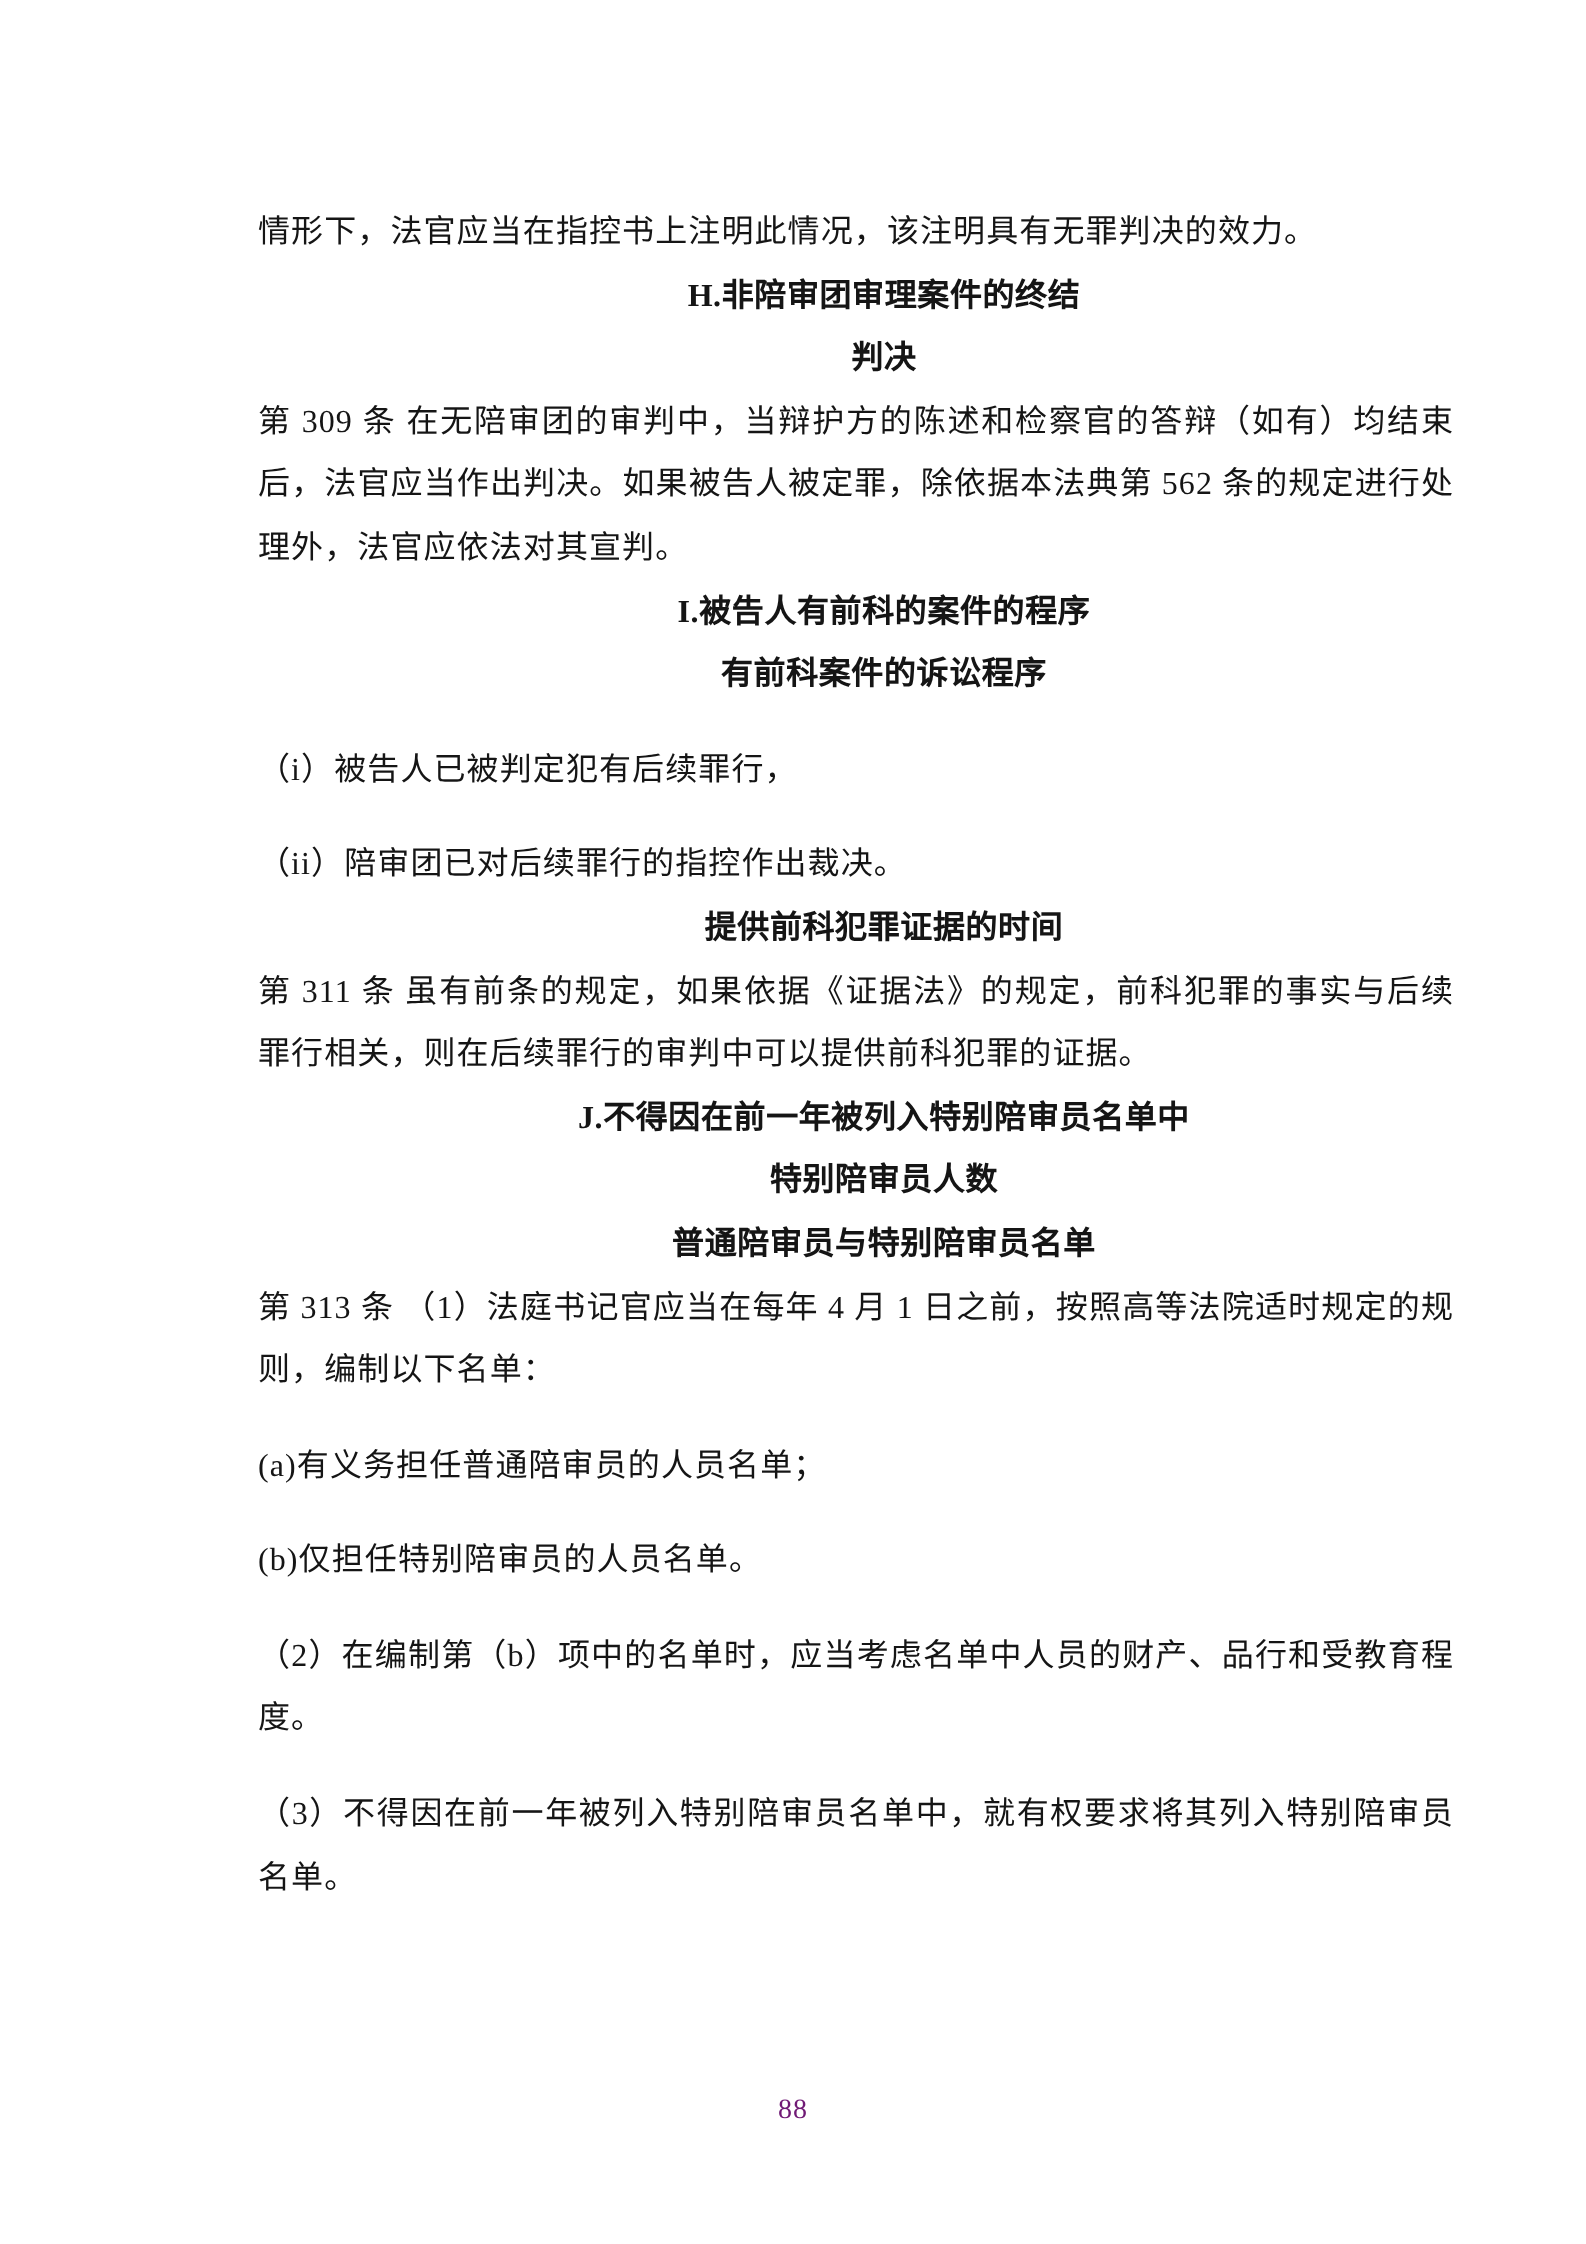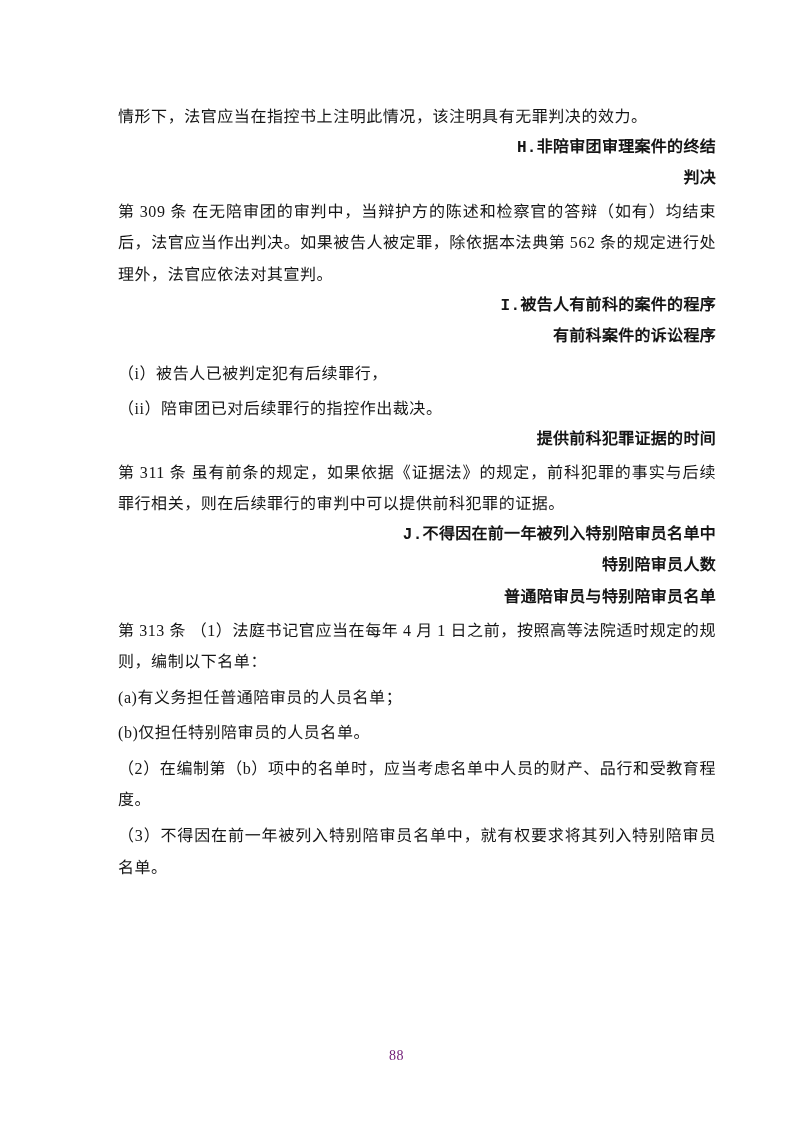--- a/index.html
+++ b/index.html
@@ -11,41 +11,41 @@
     position: relative;
     width: 793px;
     height: 1122px;
     background: #ffffff;
     overflow: hidden;
     font-family: "Liberation Serif", "DejaVu Serif", serif;
     color: #151515;
   }
   .content {
     position: absolute;
-    left: 118px;
+    left: 129px;
     top: 101px;
     width: 598px;
   }
   .block {
     font-size: 16px;
     line-height: 31.6px;
     letter-spacing: 0.55px;
     text-align: justify;
     text-justify: inter-ideograph;
     margin: 0;
   }
   .heading {
-    font-family: Liberation Mono, monospace;
+    font-family: Liberation Serif, serif;
     font-weight: bold;
-    text-align: right;
+    text-align: center;
     text-indent: 28px;
     letter-spacing: 0.3px;
   }
   .spaced {
-    margin-top: 4px;
+    margin-top: 16px;
   }
   .page-number {
     position: absolute;
     top: 1046px;
     left: 0;
     width: 100%;
     text-align: center;
     font-size: 14px;
     line-height: 20px;
     color: #701a75;

